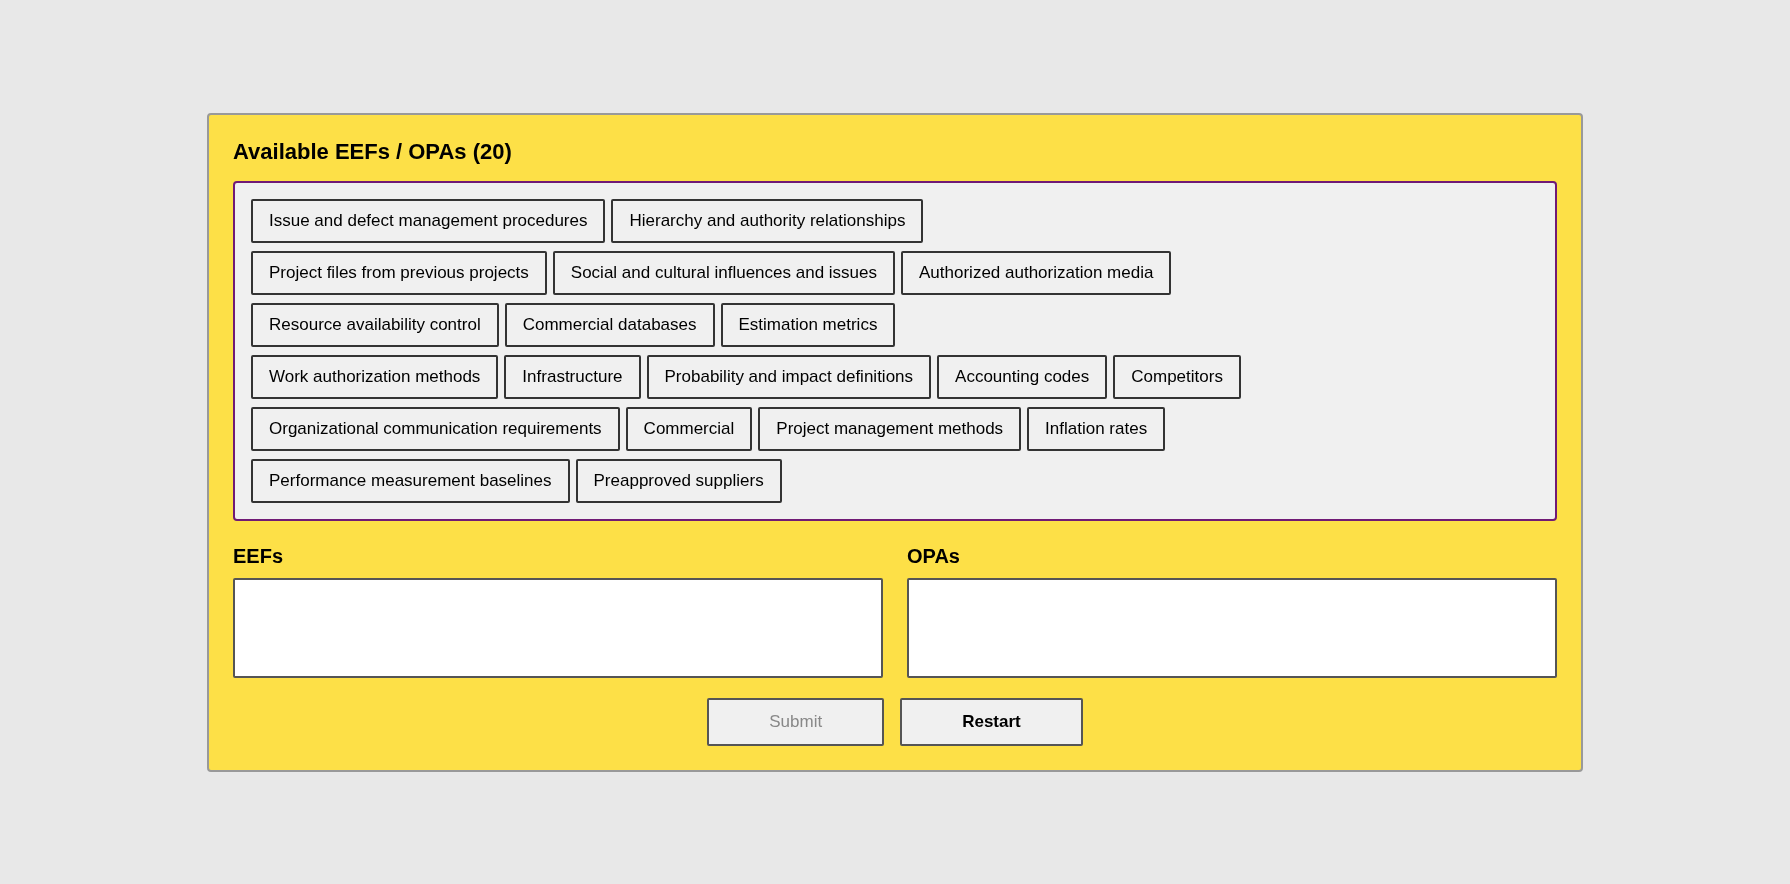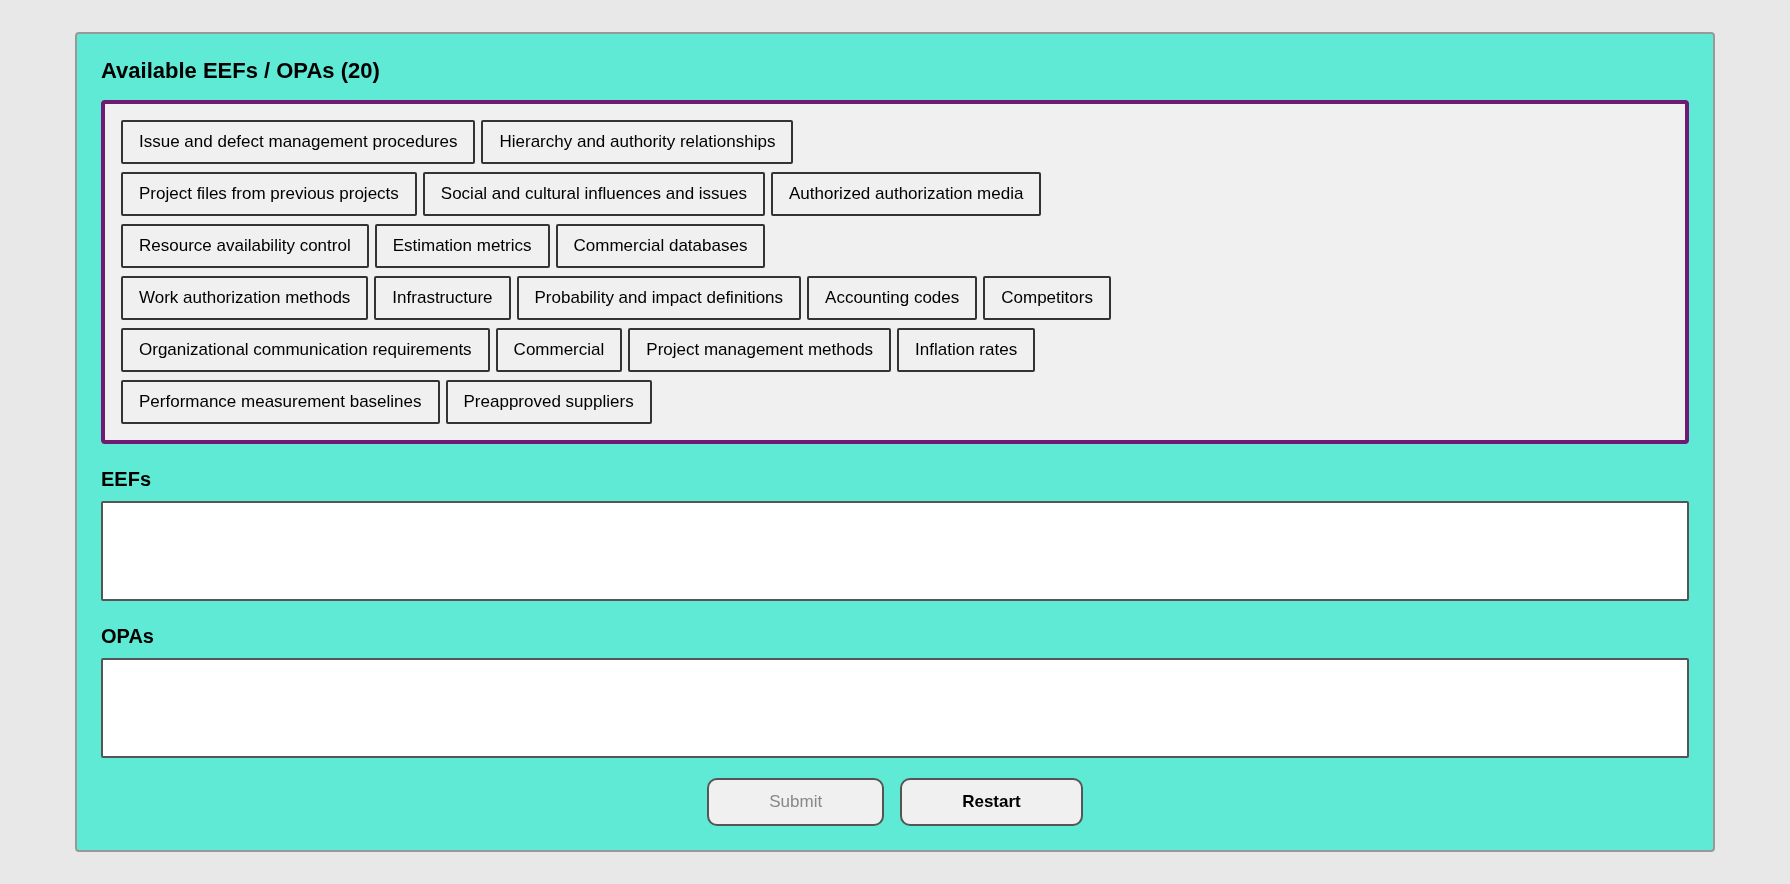--- a/index.html
+++ b/index.html
@@ -12,37 +12,37 @@
       background-color: #e8e8e8;
       font-family: Arial, sans-serif;
       display: flex;
       justify-content: center;
       align-items: center;
       min-height: 100vh;
       padding: 20px;
     }
 
     .main-container {
-      background-color: #5eead4;
+      background-color: #fde047;
       border: 2px solid #999;
       border-radius: 4px;
       padding: 24px;
-      width: 1640px;
+      width: 1376px;
       max-width: 100%;
     }
 
     .section-title {
       font-size: 22px;
       font-weight: bold;
       margin-bottom: 16px;
       color: #000;
     }
 
     .available-pool {
-      border: 4px solid #701a75;
+      border: 2px solid #701a75;
       border-radius: 4px;
       padding: 16px;
       margin-bottom: 24px;
       background-color: #f0f0f0;
     }
 
     .pool-row {
       display: flex;
       flex-wrap: nowrap;
       gap: 6px;
@@ -62,21 +62,20 @@
       background-color: #f0f0f0;
       white-space: nowrap;
       color: #000;
       user-select: none;
     }
 
     .bottom-section {
       display: flex;
       gap: 24px;
       margin-bottom: 20px;
-      flex-direction: column;
     }
 
     .drop-area {
       flex: 1;
     }
 
     .drop-area-label {
       font-size: 20px;
       font-weight: bold;
       margin-bottom: 10px;
@@ -92,21 +91,21 @@
 
     .button-row {
       display: flex;
       justify-content: center;
       gap: 16px;
       margin-top: 16px;
     }
 
     .btn {
       border: 2px solid #555;
-      border-radius: 10px;
+      border-radius: 2px;
       padding: 12px 60px;
       font-size: 17px;
       cursor: pointer;
       background-color: #f0f0f0;
     }
 
     .btn-submit {
       color: #888;
       font-weight: normal;
     }
@@ -128,22 +127,22 @@
         <div class="item-tag">Issue and defect management procedures</div>
         <div class="item-tag">Hierarchy and authority relationships</div>
       </div>
       <div class="pool-row">
         <div class="item-tag">Project files from previous projects</div>
         <div class="item-tag">Social and cultural influences and issues</div>
         <div class="item-tag">Authorized authorization media</div>
       </div>
       <div class="pool-row">
         <div class="item-tag">Resource availability control</div>
+        <div class="item-tag">Commercial databases</div>
         <div class="item-tag">Estimation metrics</div>
-        <div class="item-tag">Commercial databases</div>
       </div>
       <div class="pool-row">
         <div class="item-tag">Work authorization methods</div>
         <div class="item-tag">Infrastructure</div>
         <div class="item-tag">Probability and impact definitions</div>
         <div class="item-tag">Accounting codes</div>
         <div class="item-tag">Competitors</div>
       </div>
       <div class="pool-row">
         <div class="item-tag">Organizational communication requirements</div>

